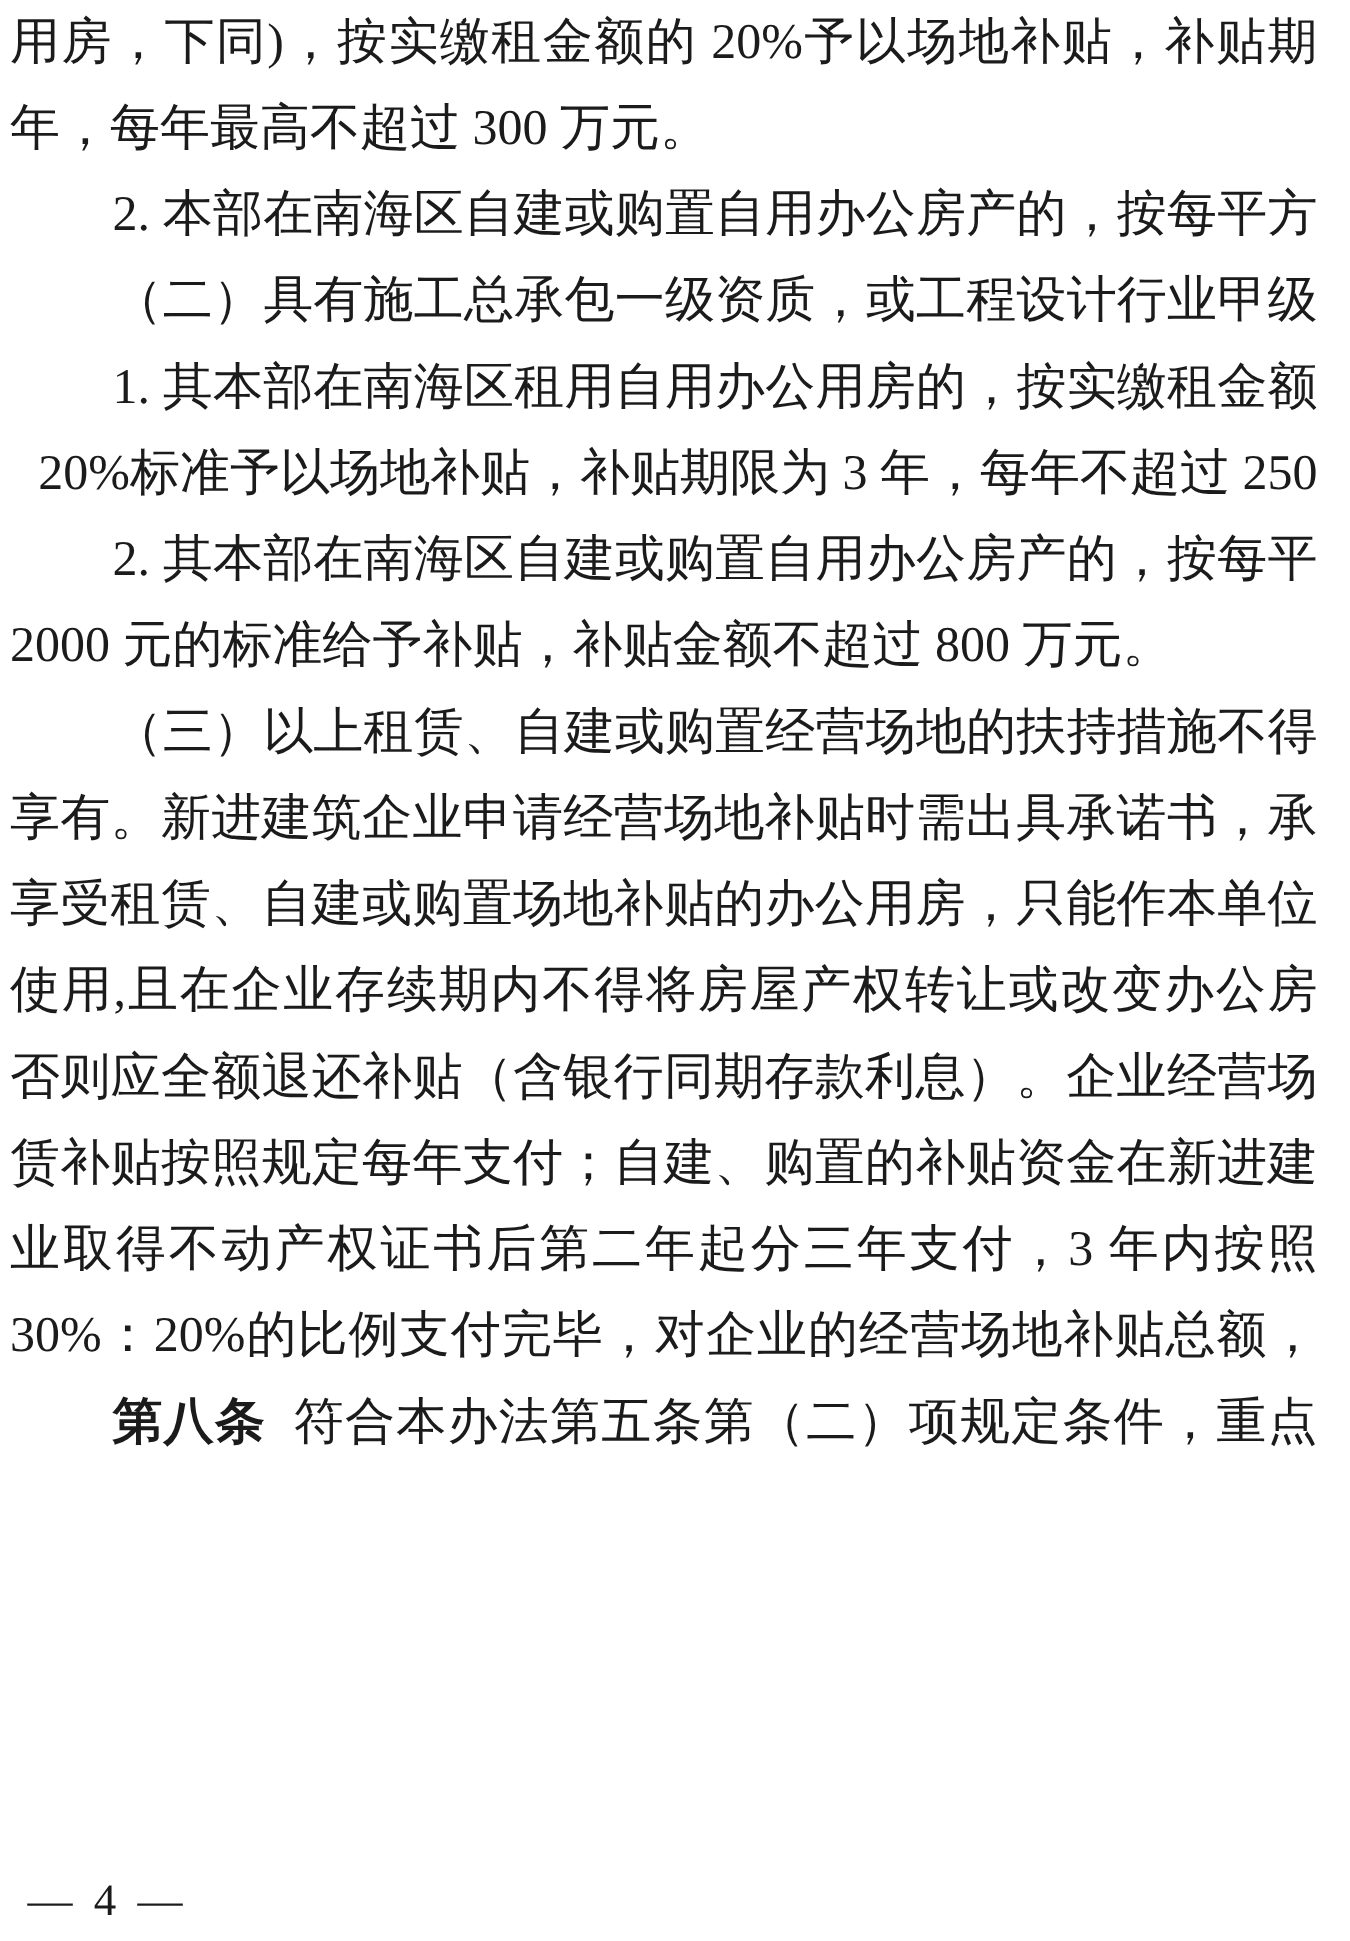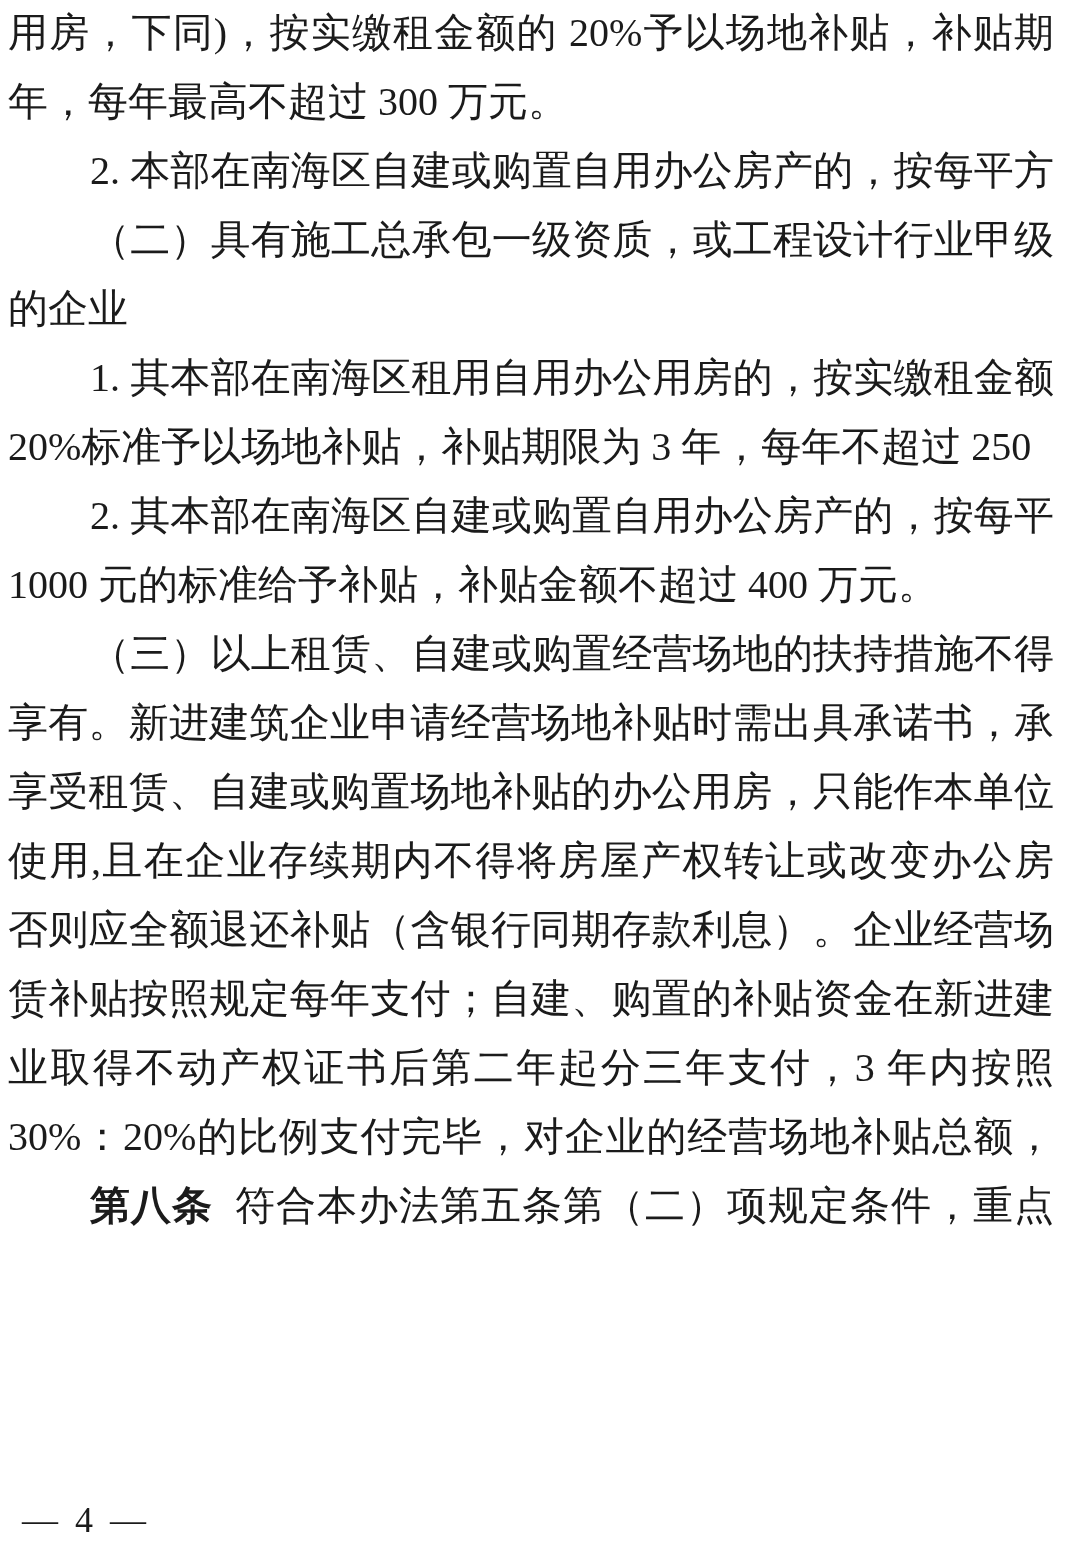--- a/index.html
+++ b/index.html
@@ -24,21 +24,21 @@
   .line {
     font-size: 40px;
     line-height: 69px;
     height: 69px;
     overflow: hidden;
     text-align: justify;
     text-align-last: justify;
     white-space: pre-wrap;
   }
   .line.no-just {
-    text-align: left;
+    text-align: right;
     text-align-last: left;
   }
   .line.indent {
     padding-left: 82px;
   }
   .seg-bold {
     font-weight: bold;
     font-family: "Liberation Sans", "DejaVu Sans", sans-serif;
   }
   .footer {
@@ -52,25 +52,24 @@
   }
 </style>
 </head>
 <body>
 
 <div class="doc">
     <div class="line"><span class="seg">用房，下同)，按实缴租金额的 20%予以场地补贴，补贴期限为 3</span></div>
     <div class="line no-just"><span class="seg">年，每年最高不超过 300 万元。</span></div>
     <div class="line indent"><span class="seg">2. 本部在南海区自建或购置自用办公房产的，按每平方米</span></div>
     <div class="line indent"><span class="seg">（二）具有施工总承包一级资质，或工程设计行业甲级资质</span></div>
-    <div class="line no-just"><span class="seg">的企业</span></div>
     <div class="line indent"><span class="seg">1. 其本部在南海区租用自用办公用房的，按实缴租金额的</span></div>
     <div class="line no-just"><span class="seg">20%标准予以场地补贴，补贴期限为 3 年，每年不超过 250 万元;</span></div>
     <div class="line indent"><span class="seg">2. 其本部在南海区自建或购置自用办公房产的，按每平方米</span></div>
-    <div class="line no-just"><span class="seg">1000 元的标准给予补贴，补贴金额不超过 400 万元。</span></div>
+    <div class="line no-just"><span class="seg">2000 元的标准给予补贴，补贴金额不超过 800 万元。</span></div>
     <div class="line indent"><span class="seg">（三）以上租赁、自建或购置经营场地的扶持措施不得同时</span></div>
     <div class="line"><span class="seg">享有。新进建筑企业申请经营场地补贴时需出具承诺书，承诺其</span></div>
     <div class="line"><span class="seg">享受租赁、自建或购置场地补贴的办公用房，只能作本单位办公</span></div>
     <div class="line"><span class="seg">使用,且在企业存续期内不得将房屋产权转让或改变办公房用途，</span></div>
     <div class="line"><span class="seg">否则应全额退还补贴（含银行同期存款利息）。企业经营场地租</span></div>
     <div class="line"><span class="seg">赁补贴按照规定每年支付；自建、购置的补贴资金在新进建筑企</span></div>
     <div class="line"><span class="seg">业取得不动产权证书后第二年起分三年支付，3 年内按照 50%：</span></div>
     <div class="line"><span class="seg">30%：20%的比例支付完毕，对企业的经营场地补贴总额，不得超</span></div>
     <div class="line indent"><span class="seg-bold">第八条</span><span class="seg">  符合本办法第五条第（二）项规定条件，重点引进</span></div>
   </div>

